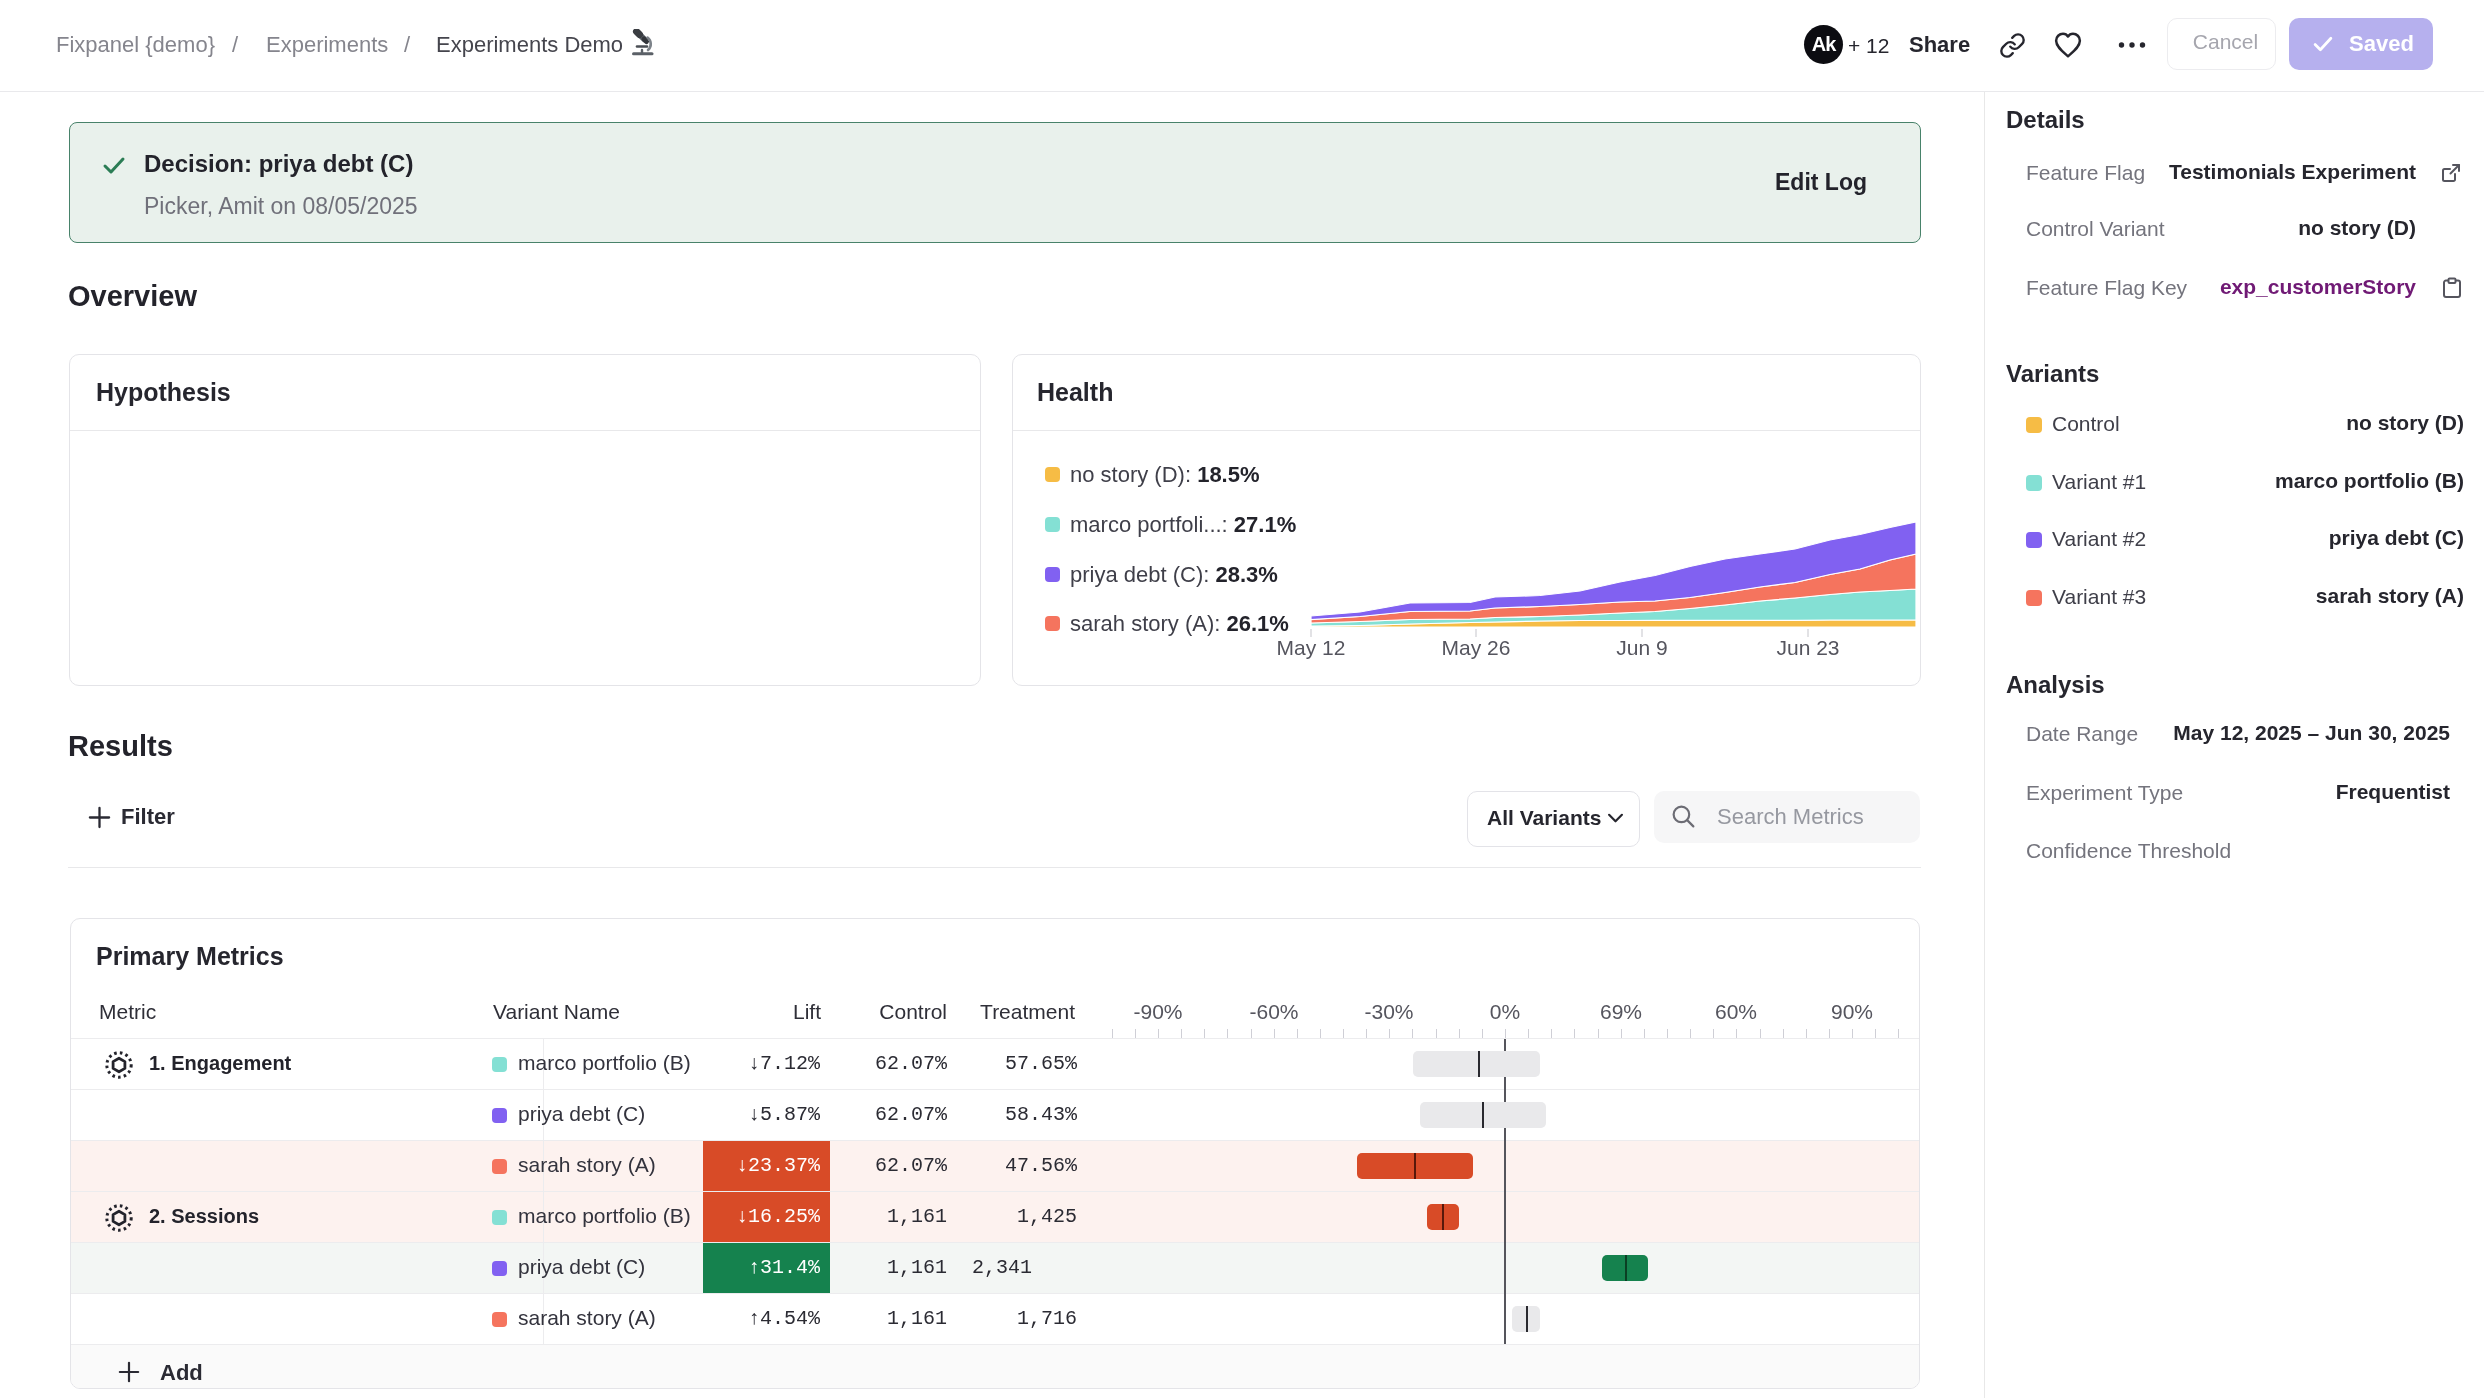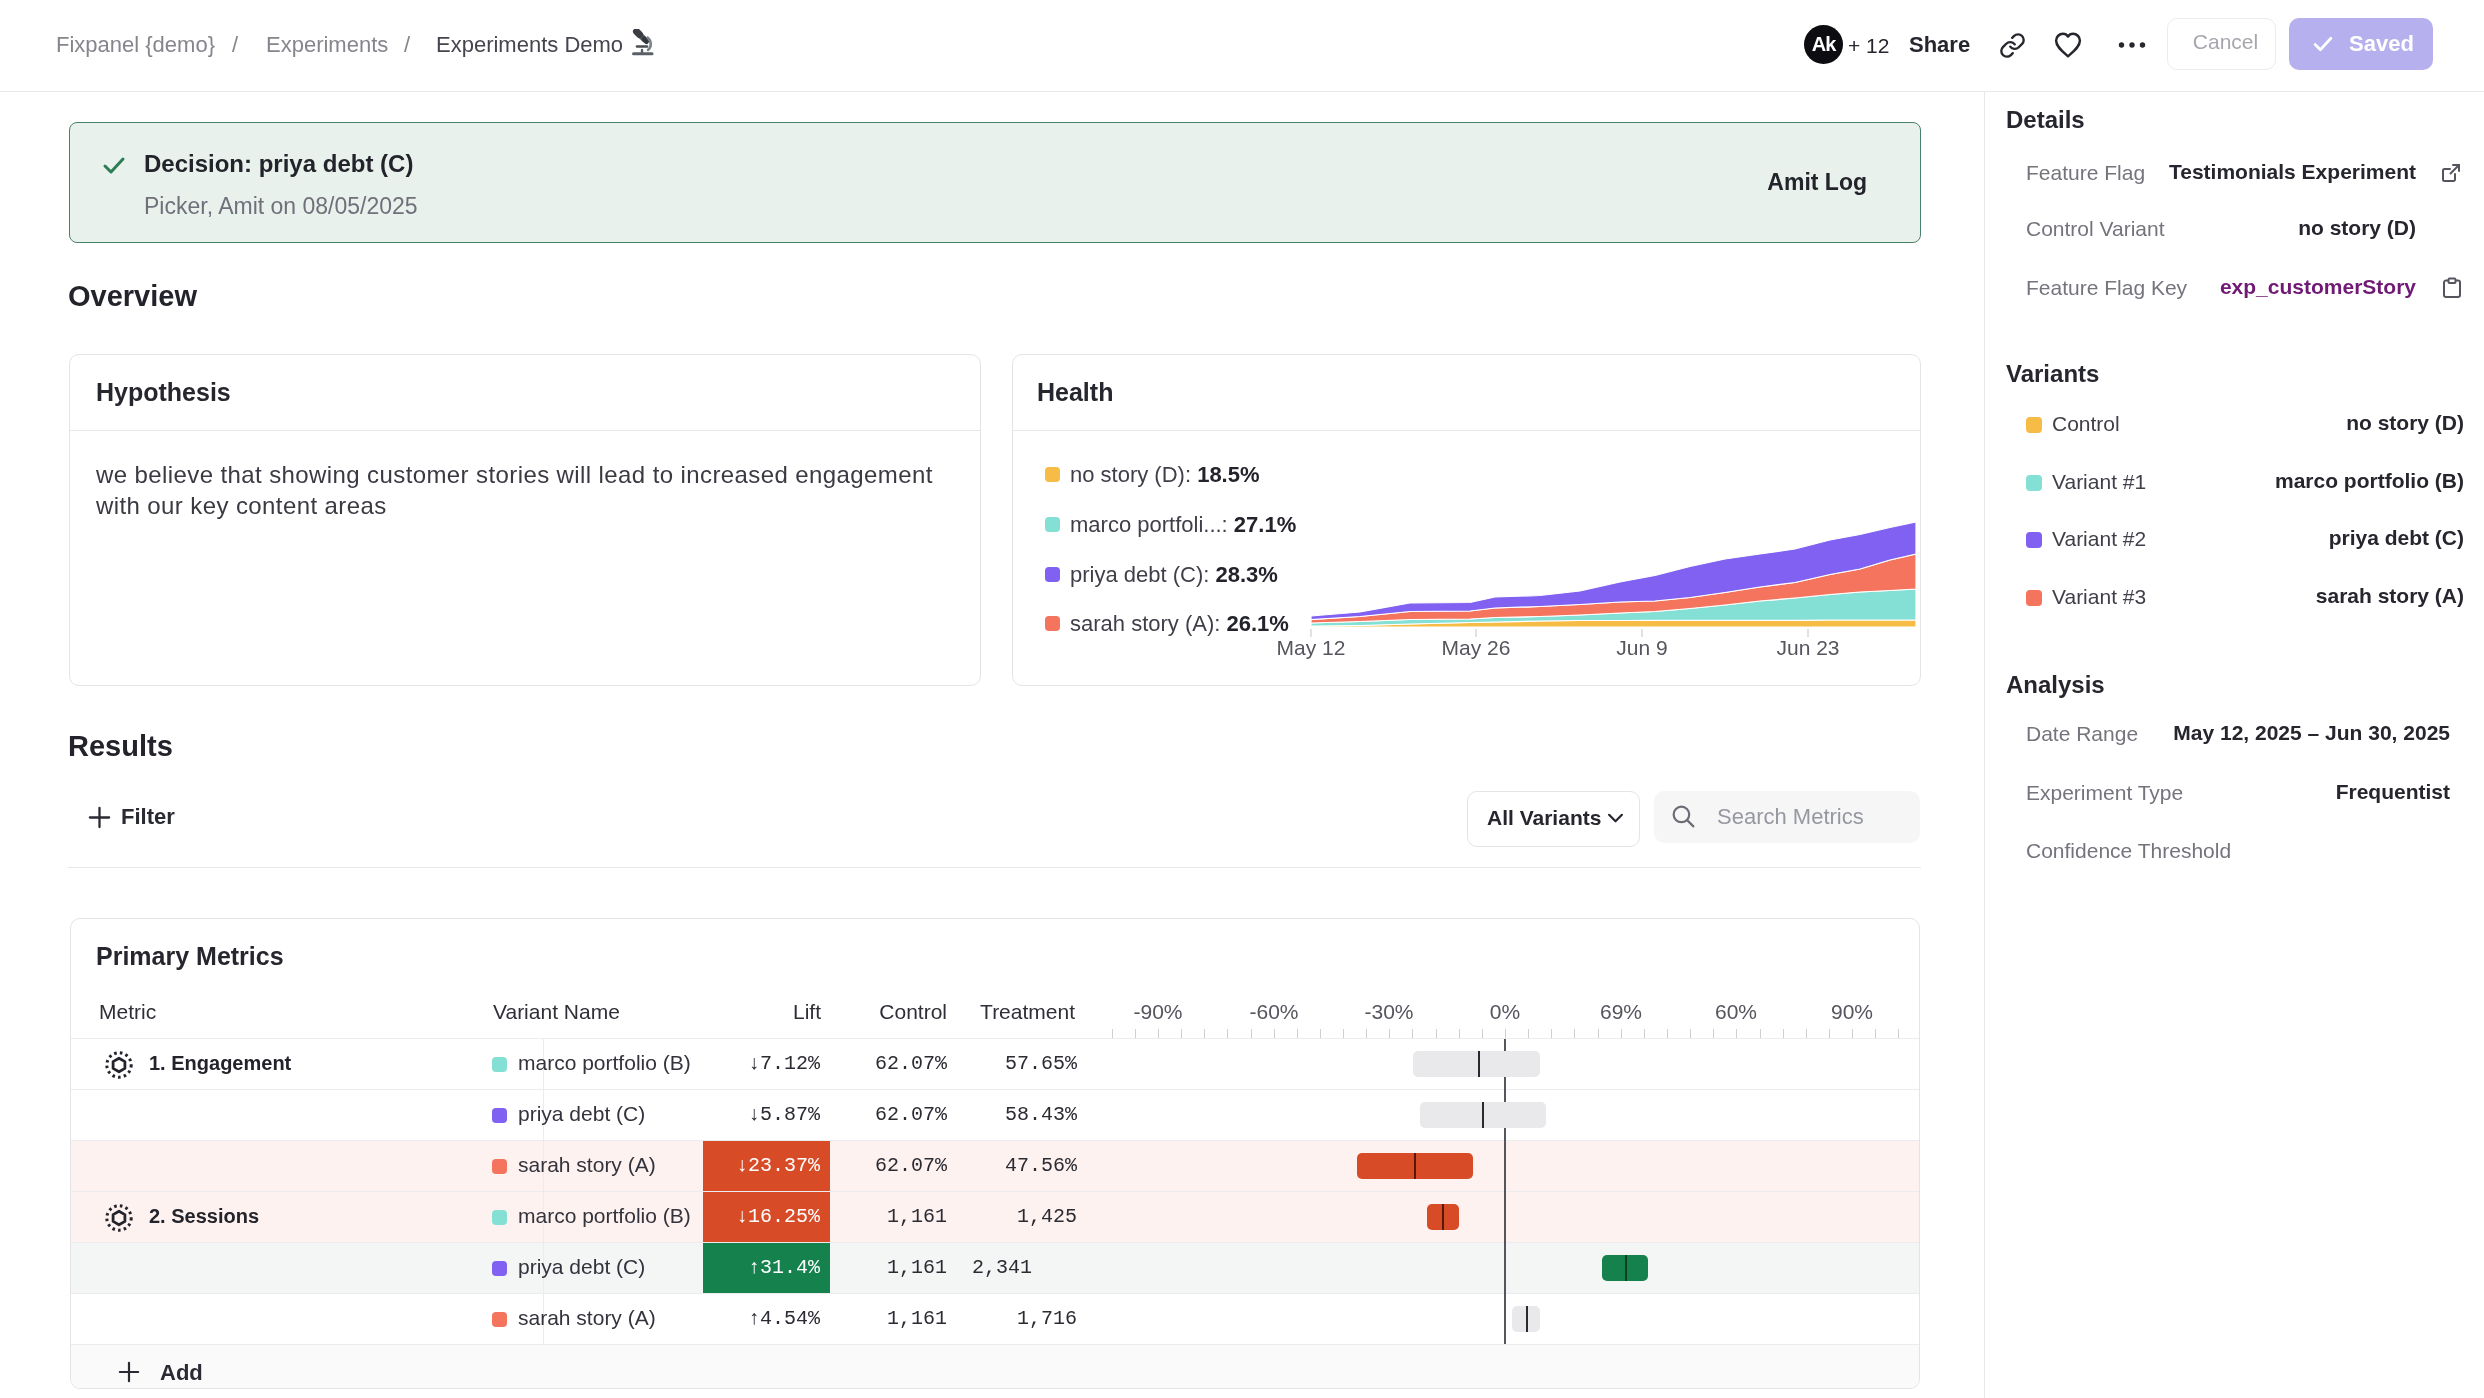--- a/index.html
+++ b/index.html
@@ -57,28 +57,27 @@
   <div class="abs" style="left:2349px;top:31px;font-size:22px;font-weight:600;color:#fff;">Saved</div>
 
   <div class="abs" style="left:1984px;top:92px;width:1px;height:1306px;background:#e8e8e8;"></div>
 
   <div class="abs" style="left:69px;top:122px;width:1852px;height:121px;background:#e9f1ec;border:1.5px solid #48826a;border-radius:8px;"></div>
   <svg class="abs" style="left:102px;top:156px;" width="24" height="20" viewBox="0 0 24 20" fill="none" stroke="#2b7d55" stroke-width="3" stroke-linecap="round" stroke-linejoin="round">
       <path d="M3 10 L9 16 L21 3"></path>
     </svg>
   <div class="abs" style="left:144px;top:150px;font-size:24px;font-weight:700;color:#23232b;">Decision: priya debt (C)</div>
   <div class="abs" style="left:144px;top:193px;font-size:23px;color:#70707a;">Picker, Amit on 08/05/2025</div>
-  <div class="abs" style="right:617px;top:169px;font-size:23px;font-weight:600;color:#23232b;">Amit Log</div>
+  <div class="abs" style="right:617px;top:169px;font-size:23px;font-weight:600;color:#23232b;">Edit Log</div>
 
   <div class="abs" style="left:68px;top:280px;font-size:29px;font-weight:700;color:#23232b;">Overview</div>
 
   <div class="abs" style="left:69px;top:354px;width:912px;height:332px;border:1.5px solid #e4e4e8;border-radius:10px;background:#fff;"></div>
   <div class="abs" style="left:96px;top:378px;font-size:25px;font-weight:700;color:#26262e;">Hypothesis</div>
   <div class="abs" style="left:70px;top:430px;width:910px;height:1px;background:#e8e8ea;"></div>
-  <div class="abs" style="left:96px;top:459px;font-size:24px;letter-spacing:0.4px;color:#3a3a42;line-height:31px;">we believe that showing customer stories will lead to increased engagement<br>with our key content areas</div>
 
   <div class="abs" style="left:1012px;top:354px;width:909px;height:332px;border:1.5px solid #e4e4e8;border-radius:10px;background:#fff;"></div>
   <div class="abs" style="left:1037px;top:378px;font-size:25px;font-weight:700;color:#26262e;">Health</div>
   <div class="abs" style="left:1013px;top:430px;width:907px;height:1px;background:#e8e8ea;"></div>
   <div class="abs" style="left:1045px;top:467px;width:15px;height:15px;border-radius:4px;background:#f6bc45;"></div>
   <div class="abs" style="left:1070px;top:462px;font-size:22px;color:#3f3f49;">no story (D): <b style="color:#23232b;">18.5%</b></div>
   <div class="abs" style="left:1045px;top:517px;width:15px;height:15px;border-radius:4px;background:#84e0d4;"></div>
   <div class="abs" style="left:1070px;top:512px;font-size:22px;color:#3f3f49;">marco portfoli...: <b style="color:#23232b;">27.1%</b></div>
   <div class="abs" style="left:1045px;top:567px;width:15px;height:15px;border-radius:4px;background:#8161f1;"></div>
   <div class="abs" style="left:1070px;top:562px;font-size:22px;color:#3f3f49;">priya debt (C): <b style="color:#23232b;">28.3%</b></div>

